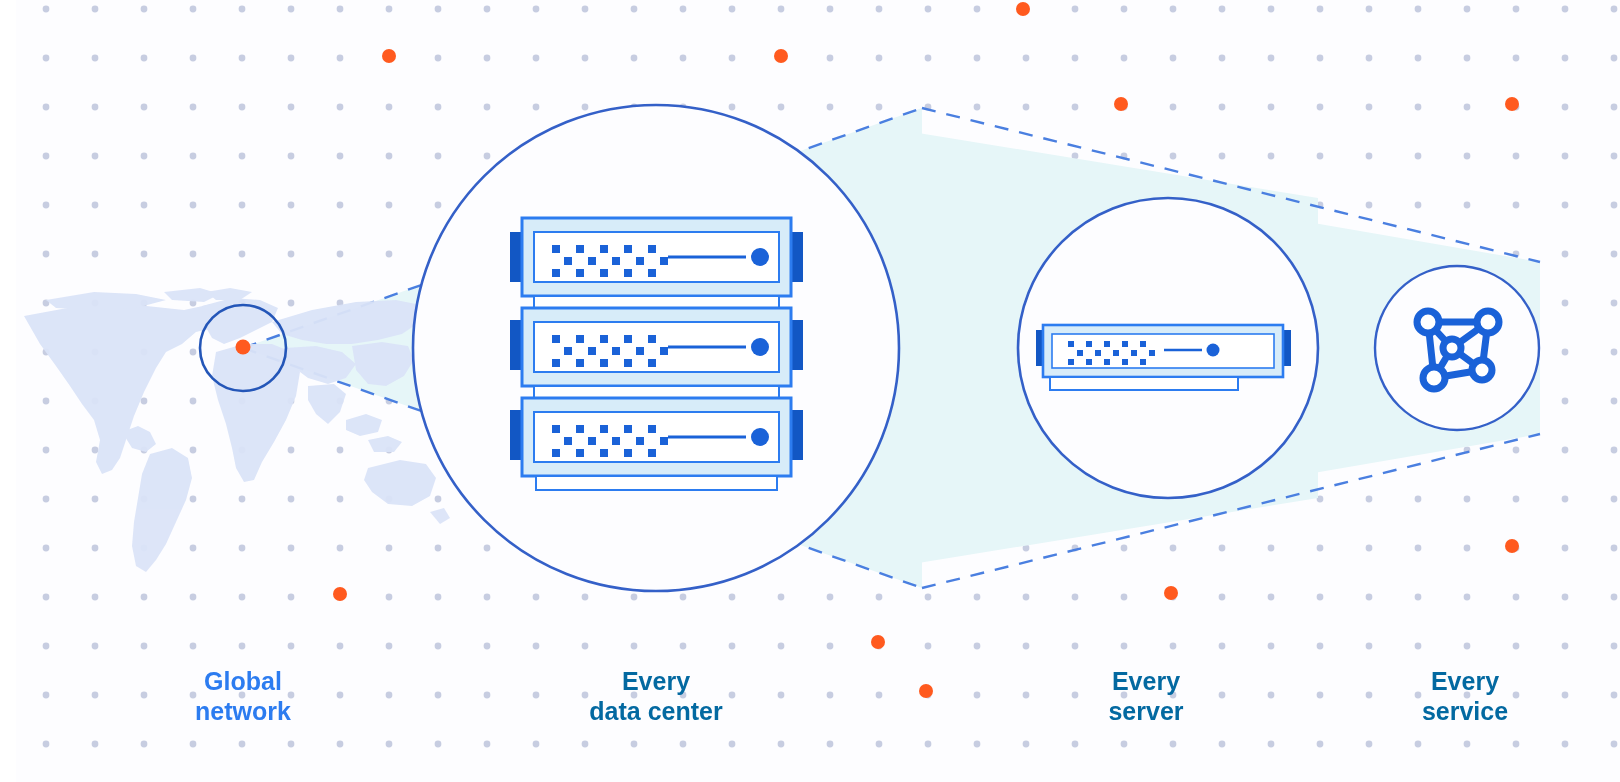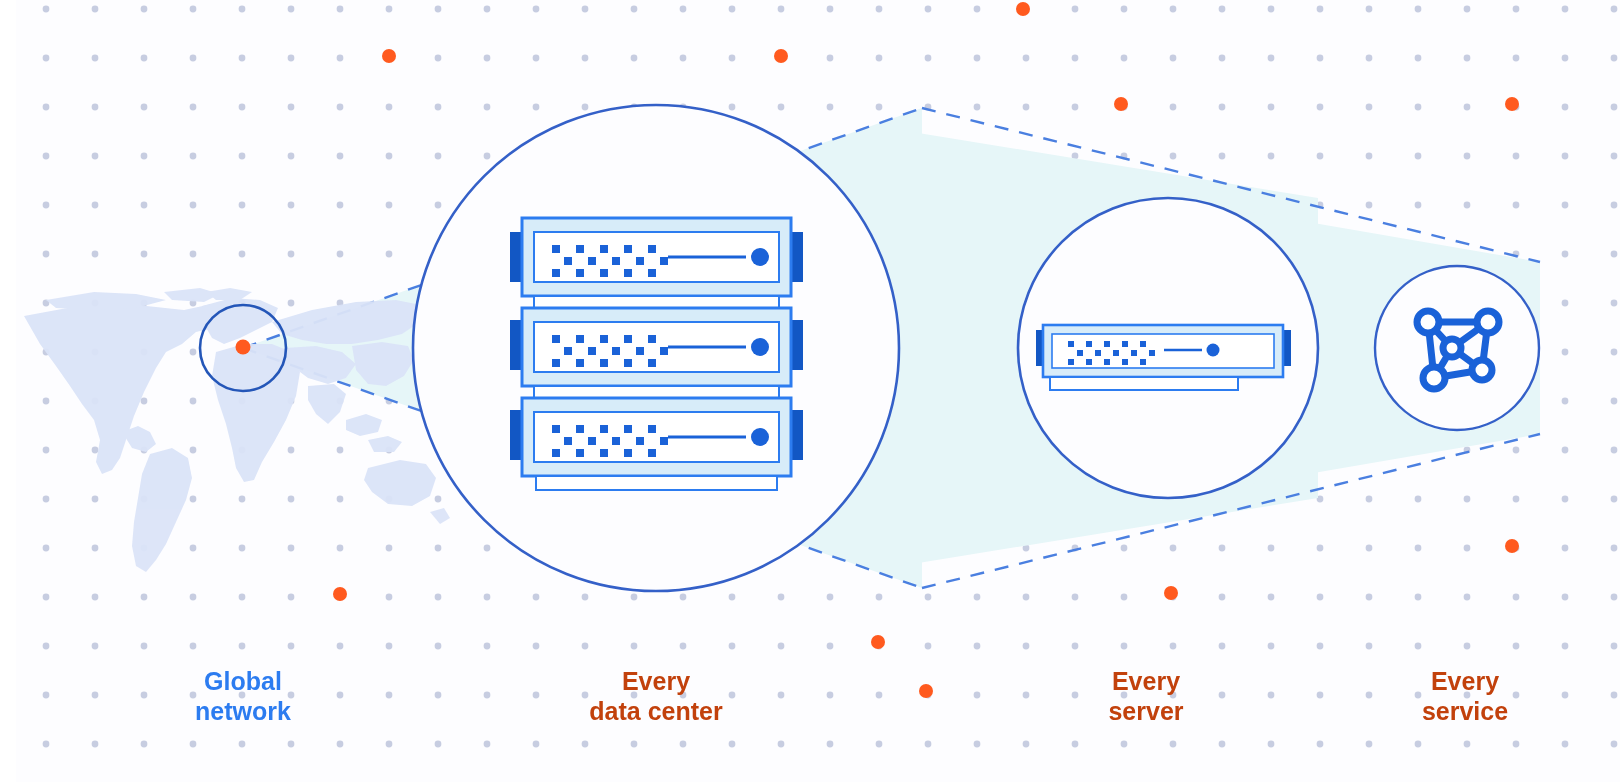--- a/index.html
+++ b/index.html
@@ -14,21 +14,21 @@
     position:absolute;left:16px;top:0;width:1608px;height:782px;
     background:#fdfdff;
   }
   #scene{position:absolute;left:0;top:0;width:1620px;height:782px;}
   .label{
     position:absolute;
     text-align:center;
     font-size:25px;
     line-height:30px;
     font-weight:700;
-    color:#c2410c;
+    color:#0369a1;
     white-space:pre-line;
     letter-spacing:0px;
   }
   .label.accent{color:#2c7cf0;}
 </style>
 </head>
 <body>
 
 <div id="stage">
 

